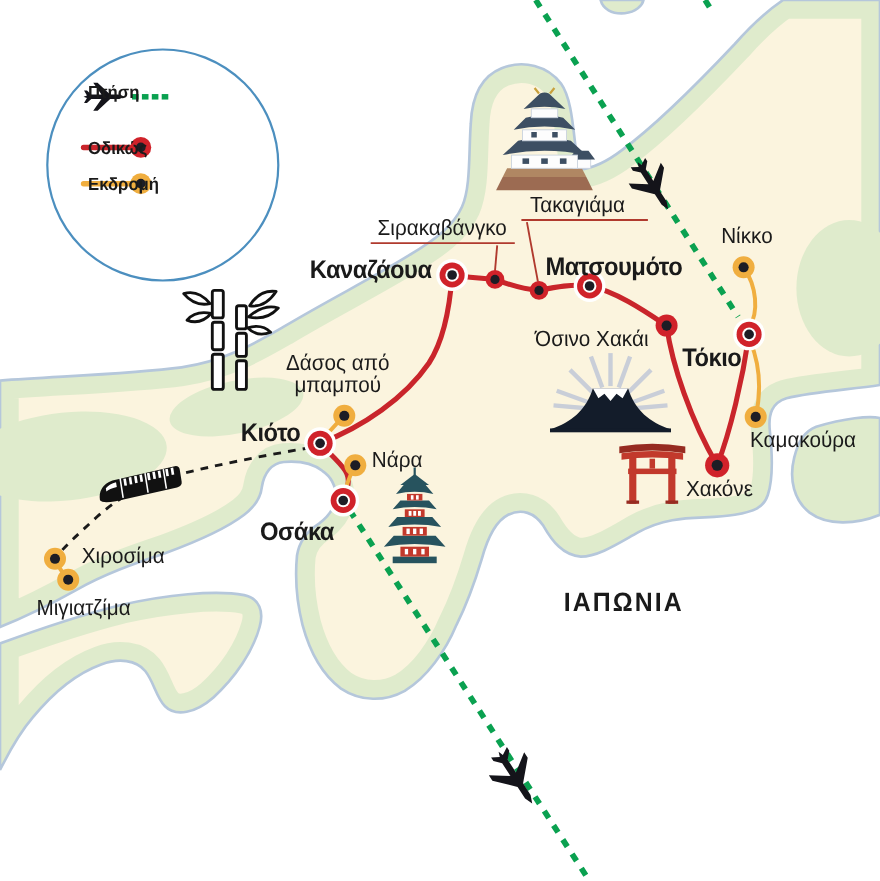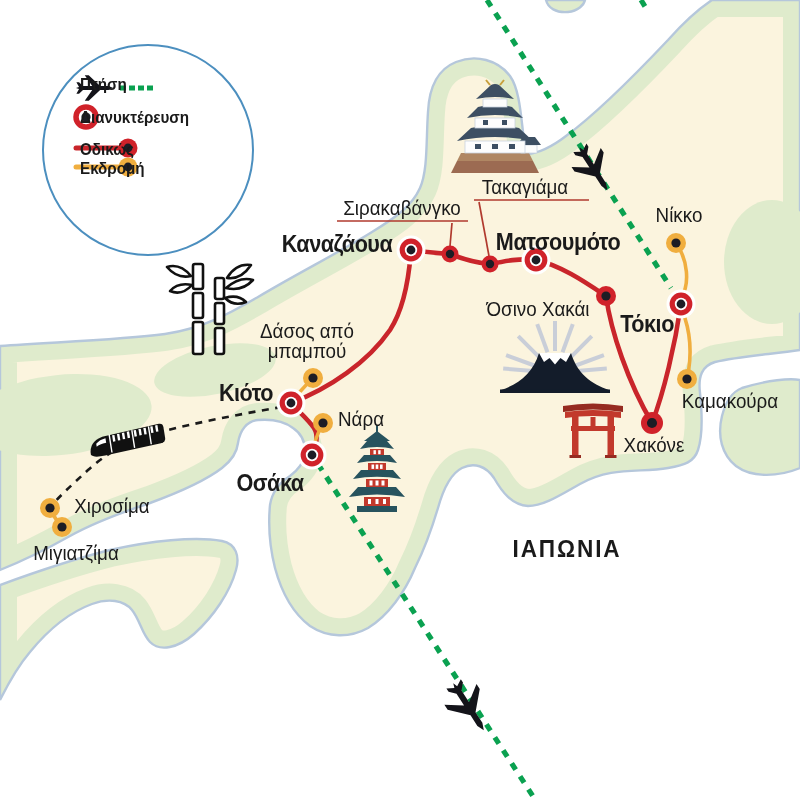--- a/index.html
+++ b/index.html
@@ -315,28 +315,21 @@
         <use href="#sym-plane" transform="translate(22,18) scale(0.44)"></use>
         <g class="gdash">
           <rect x="48" y="15.5" width="6" height="5"></rect>
             <rect x="57" y="15.5" width="6" height="5"></rect>
           <rect x="66" y="15.5" width="6" height="5"></rect>
             <rect x="75" y="15.5" width="6" height="5"></rect>
         </g>
       </svg>
       <span class="ltext">Πτήση</span>
     </div>
-    <div class="lrow" style="top:57px">
-      <svg width="28" height="28">
-        <circle class="lring" cx="14" cy="14" r="10"></circle>
-          <circle class="lcore" cx="14" cy="14" r="4.6"></circle>
-      </svg>
-      <span class="ltext">Διανυκτέρευση</span>
-    </div>
-    <div class="lrow" style="top:89px">
+    <div class="lrow" style="top:75px">
       <svg width="68" height="26">
         <line class="lroadline" x1="4" y1="13" x2="50" y2="13"></line>
         <circle cx="56" cy="13" r="9.5" fill="#d0222a"></circle>
           <circle class="lcore" cx="56" cy="13" r="4.4"></circle>
       </svg>
       <span class="ltext">Οδικώς</span>
     </div>
     <div class="lrow" style="top:108px">
       <svg width="68" height="26">
         <line class="lexcline" x1="4" y1="13" x2="50" y2="13"></line>

